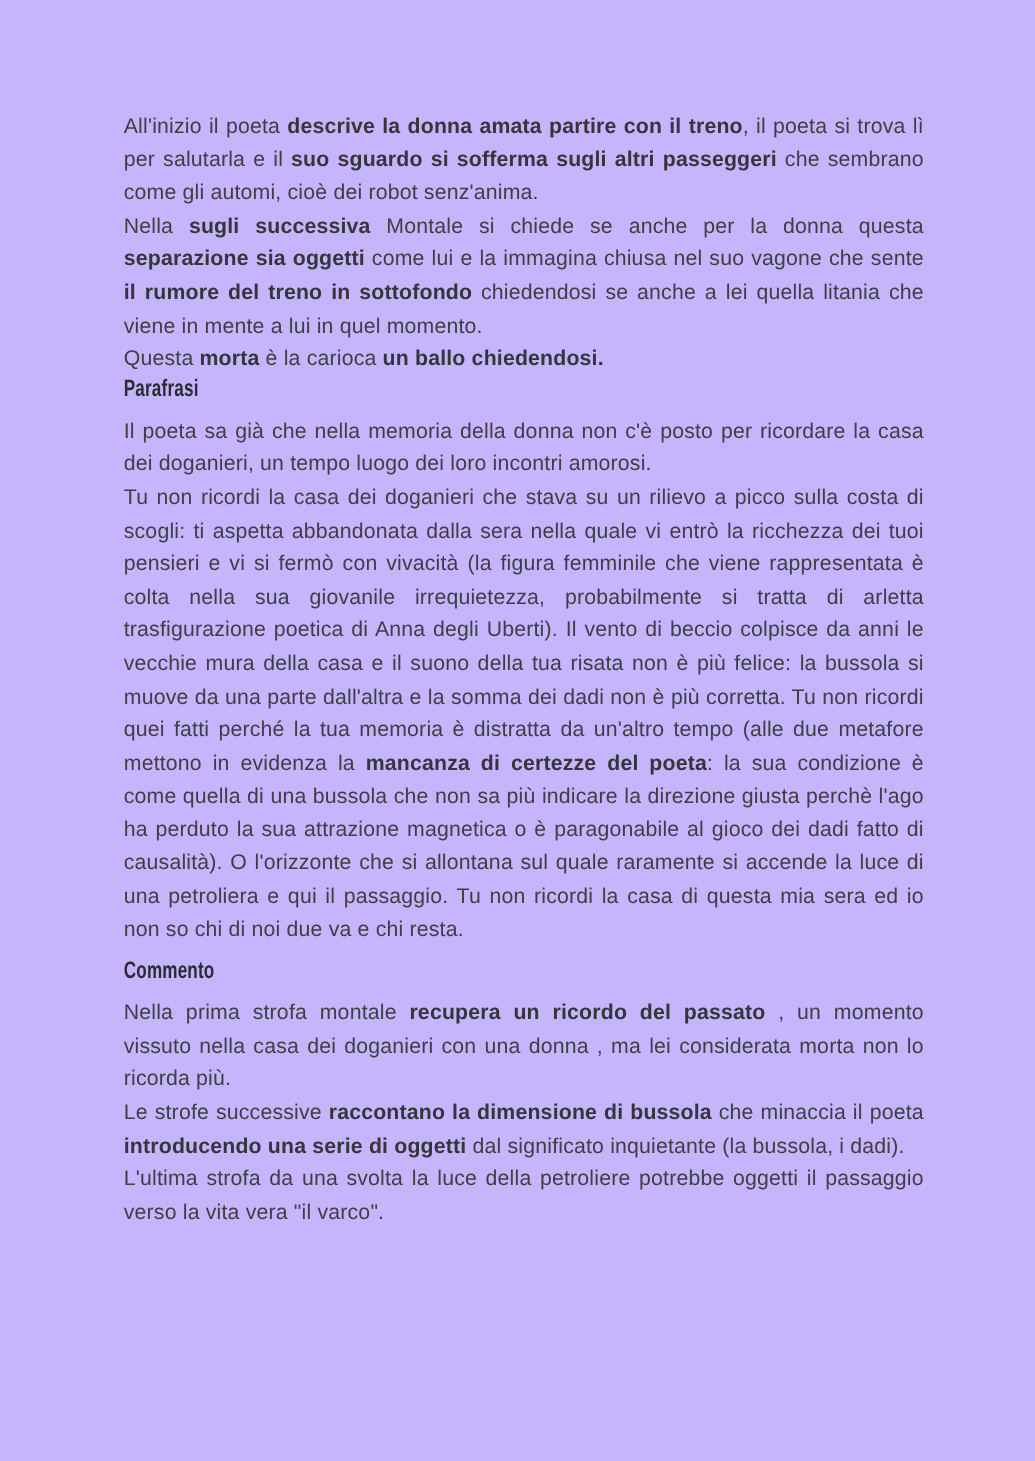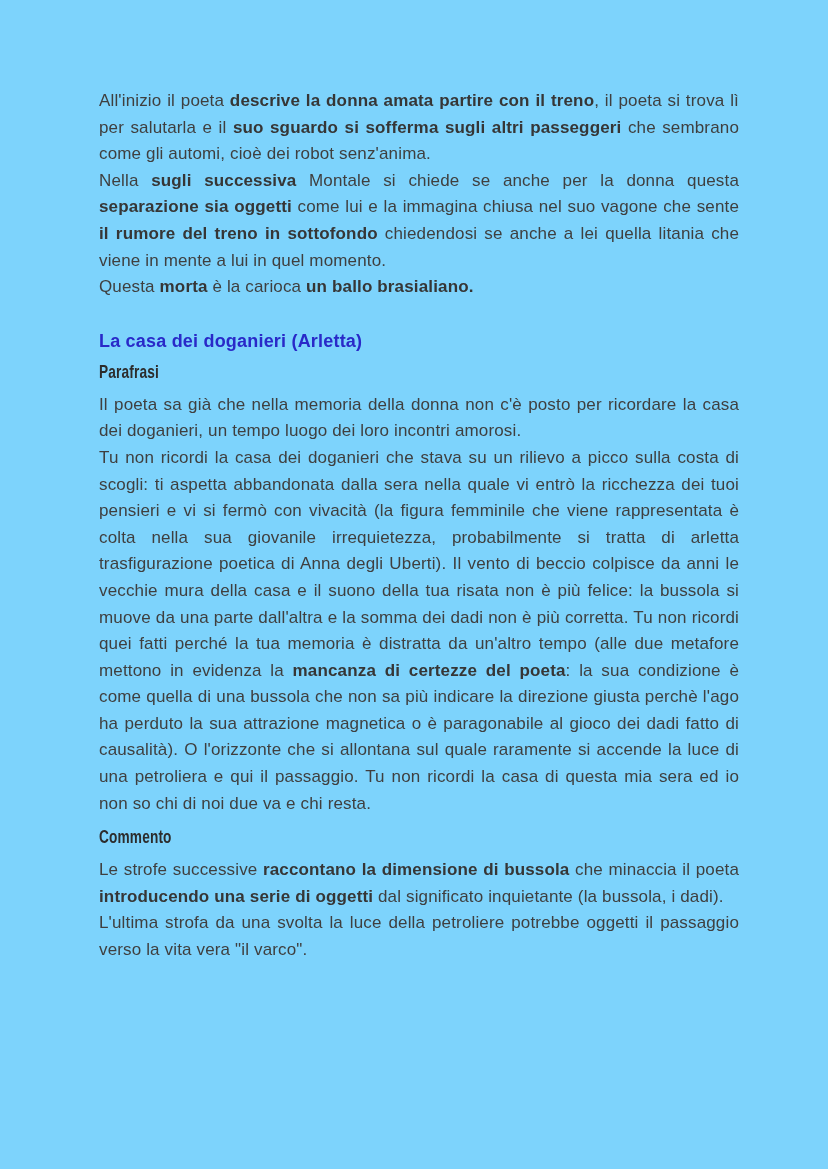--- a/index.html
+++ b/index.html
@@ -4,21 +4,21 @@
 <style>
   html, body {
     margin: 0;
     padding: 0;
     background: #ffffff;
   }
   .page {
     position: relative;
     width: 828px;
     height: 1169px;
-    background: #7dd3fc;
+    background: #c4b5fd;
     overflow: hidden;
     font-family: "Liberation Sans", sans-serif;
     color: #3f3f3f;
   }
   .content {
     position: absolute;
     left: 99px;
     top: 88px;
     width: 640px;
   }
@@ -66,37 +66,37 @@
 </style>
 </head>
 <body>
 
 <div class="page">
   <div class="content">
 
     <div class="body-paras">
         <p>All'inizio il poeta <b>descrive la donna amata partire con il treno</b>, il poeta si trova lì per salutarla e il <b>suo sguardo si sofferma sugli altri passeggeri</b> che sembrano come gli automi, cioè dei robot senz'anima.</p>
         <p>Nella <b>sugli successiva</b> Montale si chiede se anche per la donna questa <b>separazione sia oggetti</b> come lui e la immagina chiusa nel suo vagone che sente <b>il rumore del treno in sottofondo</b> chiedendosi se anche a lei quella litania che viene in mente a lui in quel momento.</p>
-        <p>Questa <b>morta</b> è la carioca <b>un ballo brasialiano.</b></p>
+        <p>Questa <b>morta</b> è la carioca <b>un ballo chiedendosi.</b></p>
       </div>
 
-    <h2 class="section-title">La casa dei doganieri (Arletta)</h2>
 
     <h3 class="sub-label">
       <span>Parafrasi</span>
     </h3>
 
     <div class="body-paras">
         <p>Il poeta sa già che nella memoria della donna non c'è posto per ricordare la casa dei doganieri, un tempo luogo dei loro incontri amorosi.</p>
         <p>Tu non ricordi la casa dei doganieri che stava su un rilievo a picco sulla costa di scogli: ti aspetta abbandonata dalla sera nella quale vi entrò la ricchezza dei tuoi pensieri e vi si fermò con vivacità (la figura femminile che viene rappresentata è colta nella sua giovanile irrequietezza, probabilmente si tratta di arletta trasfigurazione poetica di Anna degli Uberti). Il vento di beccio colpisce da anni le vecchie mura della casa e il suono della tua risata non è più felice: la bussola si muove da una parte dall'altra e la somma dei dadi non è più corretta. Tu non ricordi quei fatti perché la tua memoria è distratta da un'altro tempo (alle due metafore mettono in evidenza la <b>mancanza di certezze del poeta</b>: la sua condizione è come quella di una bussola che non sa più indicare la direzione giusta perchè l'ago ha perduto la sua attrazione magnetica o è paragonabile al gioco dei dadi fatto di causalità). O l'orizzonte che si allontana sul quale raramente si accende la luce di una petroliera e qui il passaggio. Tu non ricordi la casa di questa mia sera ed io non so chi di noi due va e chi resta.</p>
       </div>
 
     <h3 class="sub-label commento-label">
       <span>Commento</span>
     </h3>
 
     <div class="body-paras">
+        <p>Nella prima strofa montale <b>recupera un ricordo del passato</b> , un momento vissuto nella casa dei doganieri con una donna , ma lei considerata morta non lo ricorda più.</p>
         <p>Le strofe successive <b>raccontano la dimensione di bussola</b> che minaccia il poeta <b>introducendo una serie di oggetti</b> dal significato inquietante (la bussola, i dadi).</p>
         <p>L'ultima strofa da una svolta la luce della petroliere potrebbe oggetti il passaggio verso la vita vera "il varco".</p>
       </div>
 
   </div>
 </div>
 
 </body></html>

